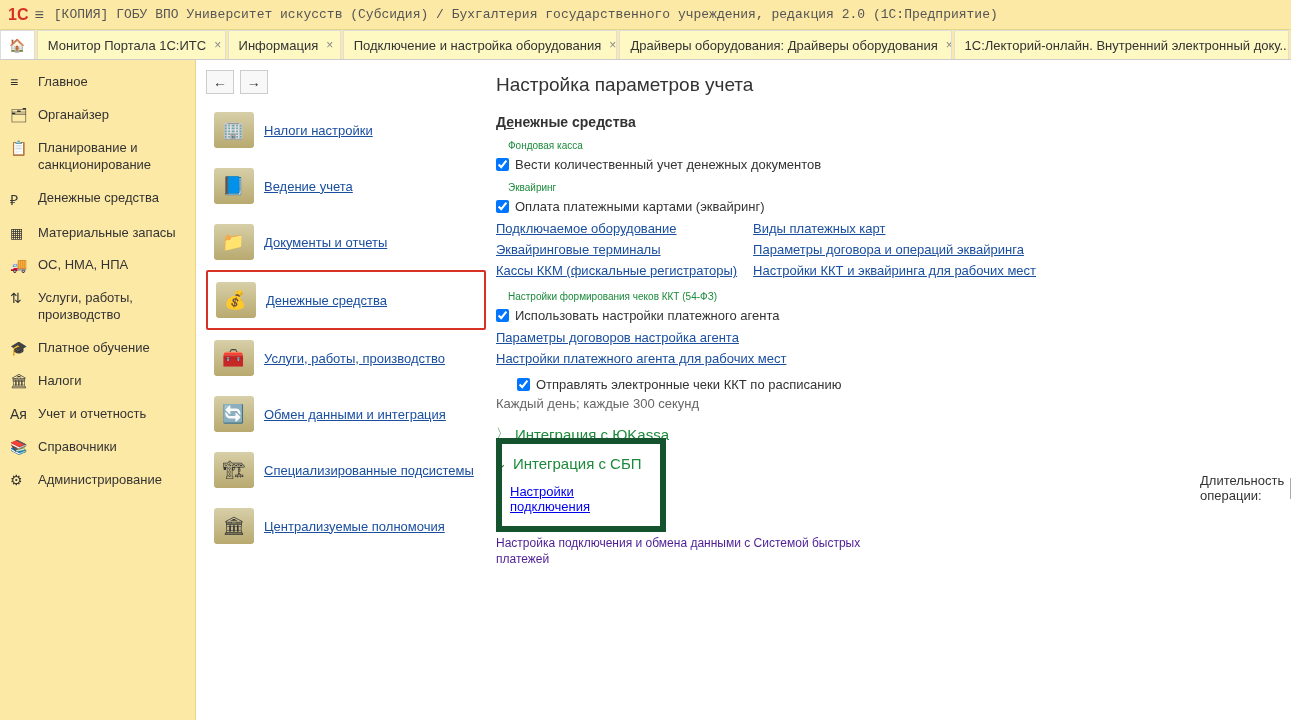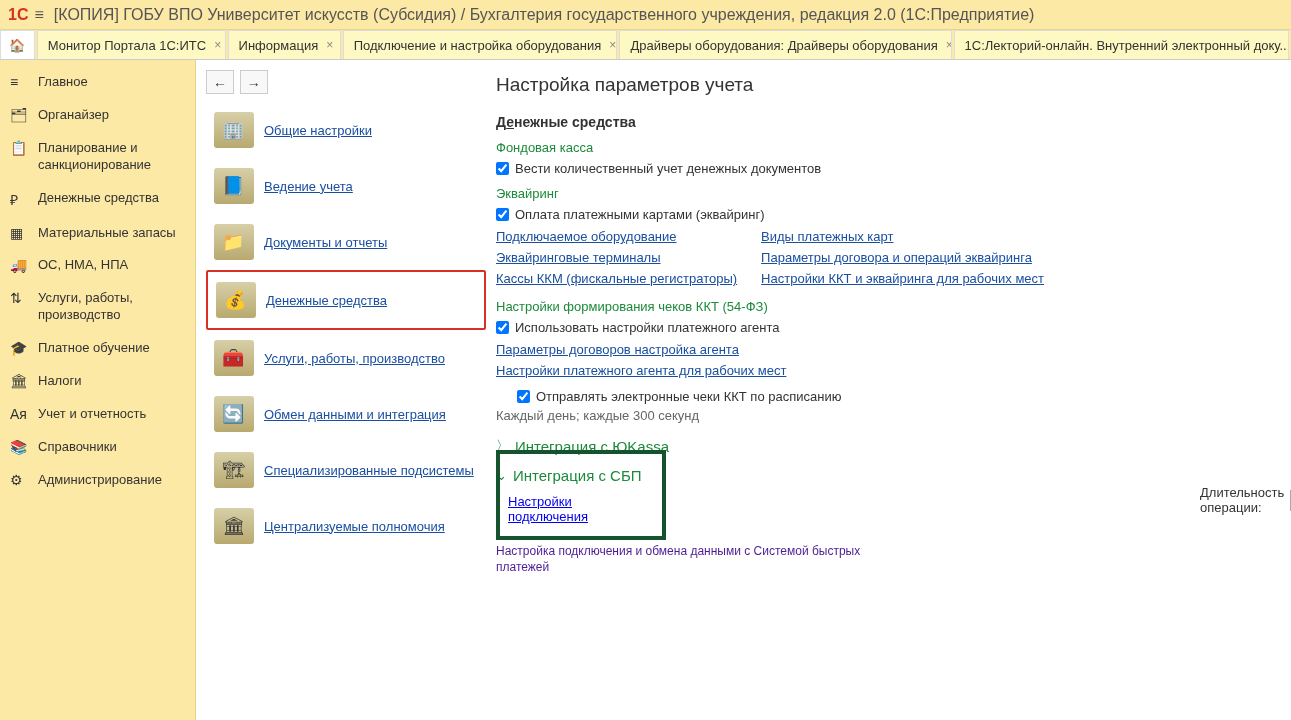--- a/index.html
+++ b/index.html
@@ -3,21 +3,21 @@
 <meta charset="utf-8">
 <style>
   * { box-sizing: border-box; margin: 0; padding: 0; }
   body { font-family: Arial, sans-serif; font-size: 13px; color: #333; background: #fff; width: 1291px; height: 720px; overflow: hidden; }
   a { text-decoration: underline; }
 
   
   .titlebar { background: #fde9a6; height: 30px; display: flex; align-items: center; padding: 12px 8px; border-bottom: 1px solid #e5d58a; }
   .titlebar .logo { color: #d93025; font-weight: bold; font-size: 16px; margin-right: 6px; }
   .titlebar .menu-icon { margin-right: 10px; color: #555; font-size: 16px; cursor: pointer; }
-  .titlebar .title { color: #555; font-size: 16px; }
+  .titlebar .title { color: #555; font-size: 13px; font-family: Liberation Mono, monospace; }
 
   
   .tabstrip { background: #fde9a6; height: 30px; display: flex; align-items: stretch; border-bottom: 1px solid #ccc; }
   .tab-home { width: 36px; display: flex; align-items: center; justify-content: center; border: 1px solid #ddd; border-bottom: none; background: #fff; margin-right: 2px; cursor: pointer; }
   .tab { display: flex; align-items: center; padding: 0 10px; background: #fef9c3; border: 1px solid #ddd; border-bottom: none; font-size: 13px; cursor: pointer; margin-right: 2px; white-space: nowrap; max-width: 340px; overflow: hidden; text-overflow: ellipsis; }
   .tab .close { margin-left: 8px; color: #888; font-size: 12px; cursor: pointer; }
 
   
   .main { display: flex; height: calc(100% - 60px); }
 
@@ -34,28 +34,28 @@
   .nav-entry { display: flex; align-items: center; padding: 10px 8px; }
   .nav-entry .thumb { width: 40px; height: 36px; background: linear-gradient(#d7cfa8,#b8a96f); margin-right: 10px; border-radius: 3px; flex-shrink: 0; display:flex; align-items:center; justify-content:center; font-size:18px; }
   .nav-entry a { color: #1a4fa0; }
   .nav-entry.highlight { border: 2px solid #d93025; border-radius: 2px; }
 
   
   .content { flex: 1; padding: 10px 20px 10px 0; overflow: auto; }
   .content h1 { font-size: 19px; font-weight: normal; margin-bottom: 18px; margin-top: 4px; }
   .content h1.inline { margin-left: 0; }
   .section-head { font-weight: bold; font-size: 14px; margin: 6px 0 8px; }
-  .subhead { color: #1b8a3a; font-size: 13px; margin: 10px 0 6px; }
+  .subhead { color: #1b8a3a; font-size: 10px; margin: 10px 12px 6px; }
   .chk-line { display: flex; align-items: center; margin: 4px 0; }
   .chk-line input { margin-right: 6px; }
   .linklist a { color: #1a4fa0; display: inline-block; margin: 3px 0; }
-  .two-col { display: flex; gap: 24px; }
+  .two-col { display: flex; gap: 16px; }
   .two-col .col { min-width: 240px; }
   .muted { color: #666; }
-  .sbp-box { border: 4px solid #14532d; padding: 6px 8px 12px; margin-top: 6px; width: 170px; position: relative; text-decoration: underline; }
+  .sbp-box { border: 6px solid #14532d; padding: 6px 8px 12px; margin-top: 6px; width: 170px; position: relative; text-decoration: underline; }
   .sbp-row { display: flex; align-items: flex-start; gap: 24px; }
   .sbp-right { display: flex; align-items: center; gap: 6px; margin-top: 24px;}
   .sbp-right input { width: 36px; text-align: right; border: 1px solid #aaa; padding: 2px 4px; }
   .expand { color: #1b8a3a; cursor: pointer; display: flex; align-items: center; font-size: 15px; margin: 14px 0 6px;}
   .expand .chev { margin-right: 6px; font-size: 13px; color: #1b8a3a; }
   .schedule-line { display: flex; align-items: center; gap: 10px; flex-wrap: wrap;}
   .section-head-letter { text-decoration: underline; }
   .desc { color: #4c1d95; font-size: 12px; margin-top: 4px; line-height: 1.3; }
   .header-row { display:flex; align-items:center; }
 </style>
@@ -146,21 +146,21 @@
 
   <div class="navcol">
     <div class="header-row">
       <div class="nav-arrows">
         <span class="nav-btn">←</span>
         <span class="nav-btn">→</span>
       </div>
     </div>
     <div class="nav-entry">
         <span class="thumb">🏢</span>
-        <a href="#">Общие настройки</a>
+        <a href="#">Налоги настройки</a>
       </div>
     <div class="nav-entry">
         <span class="thumb">📘</span>
         <a href="#">Ведение учета</a>
       </div>
     <div class="nav-entry">
         <span class="thumb">📁</span>
         <a href="#">Документы и отчеты</a>
       </div>
     <div class="nav-entry highlight">

